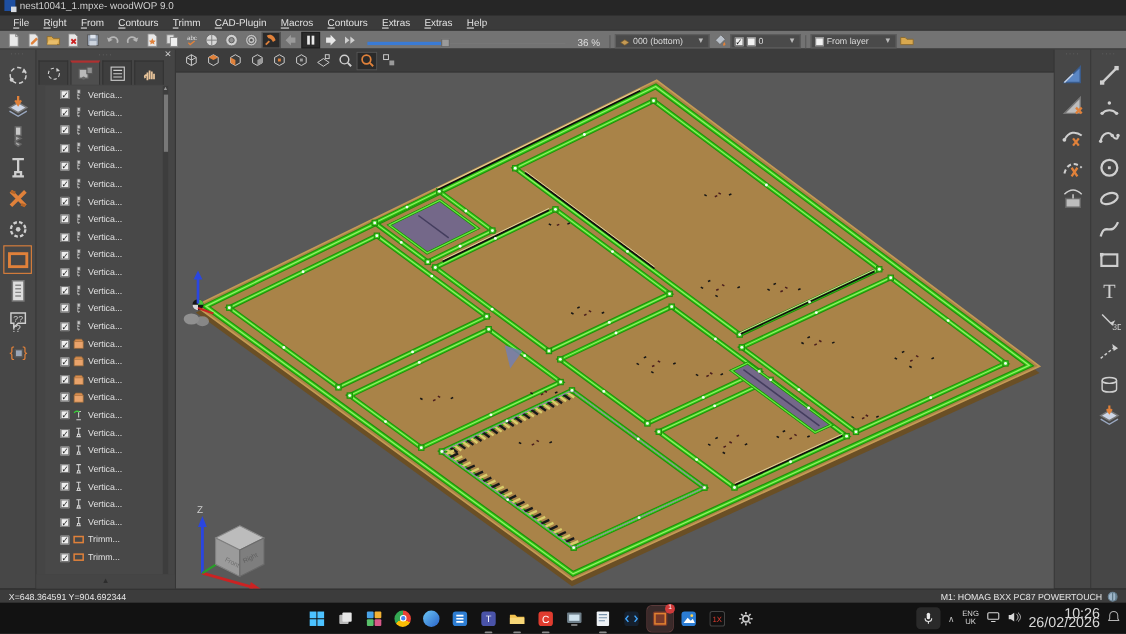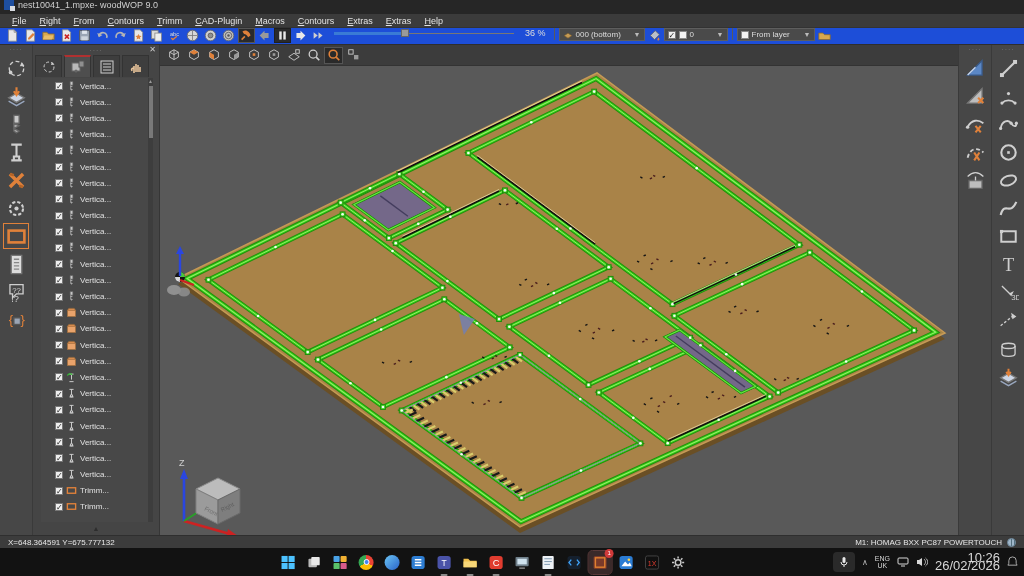--- a/index.html
+++ b/index.html
@@ -13,21 +13,21 @@
   .app-ico { width:10px; height:10px; background:#1e4fa0; position:relative; }
   .app-ico:after{content:"";position:absolute;right:-1px;bottom:-1px;width:5px;height:5px;background:#d8dce2;}
 
   
   .menubar { height:14px; background:#3b3b3b; display:flex; align-items:center;
     padding-left:6px; gap:1px; flex:0 0 auto; border-bottom:1px solid #333;}
   .menu-item { color:#e2e2e2; font-size:9px; padding:0 6px; cursor:default; }
   .menu-item::first-letter { text-decoration:underline; }
 
   
-  .toolbar { height:17px; background:#1d4ed8; display:flex; align-items:flex-start;
+  .toolbar { height:17px; background:#737373; display:flex; align-items:flex-end;
     padding:0 4px; gap:1px; flex:0 0 auto; border-bottom:1px solid #2e2e2e;}
   .tb-btn { width:17px; height:15px; display:flex; align-items:center; justify-content:center;
     border:1px solid transparent; }
   .tb-btn svg { width:13px; height:13px; }
   .tb-btn.pressed { background:#2a2a2a; border-color:#1f1f1f; }
   .tb-btn.active  { background:#2a2a2a; border-color:#555; }
   .tb-sep { width:1px; height:12px; background:#5a5a5a; margin:0 3px; }
   .tb-slider { width:180px; height:10px; position:relative; margin:0 6px; }
   .tb-slider .track { position:absolute; left:0; right:0; top:4.5px; height:1.5px; background:#777; }
   .tb-slider .done  { position:absolute; left:0; width:38%; top:4px; height:2.5px; background:#3a7bd5; }
@@ -1086,21 +1086,21 @@
           <svg viewBox="0 0 16 16">
             <path d="M2 9l6-3.5L14 9l-6 3.5z" fill="#cdd6e6" stroke="#777"></path>
             <path d="M2 11.5l6 3.5 6-3.5" fill="none" stroke="#99a7bf"></path>
             <path d="M8 2v4M6.3 4.5L8 7l1.7-2.5" stroke="#e0813a" fill="none" stroke-width="1.5"></path>
           </svg>
         </span>
       </div>
   </div>
 
   <div class="statusbar">
-    <span class="coords">X=648.364591 Y=675.777132</span>
+    <span class="coords">X=648.364591 Y=904.692344</span>
     <span class="spacer"></span>
     <span>M1: HOMAG BXX PC87 POWERTOUCH</span>
     <span class="globe"></span>
   </div>
 
   <div class="taskbar">
     <div class="tk-center" id="tk-center">
         <span class="tk-app">
           <svg width="15" height="15" viewBox="0 0 16 16">
             <rect x="1" y="1" width="6.5" height="6.5" fill="#4cc2ff"></rect>

